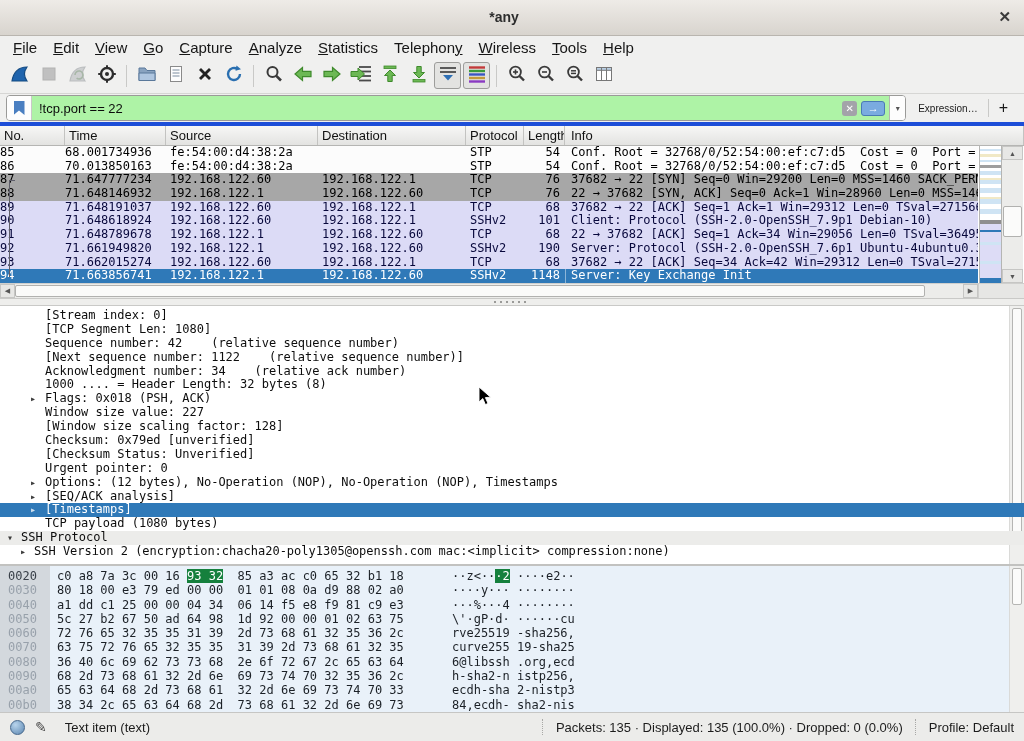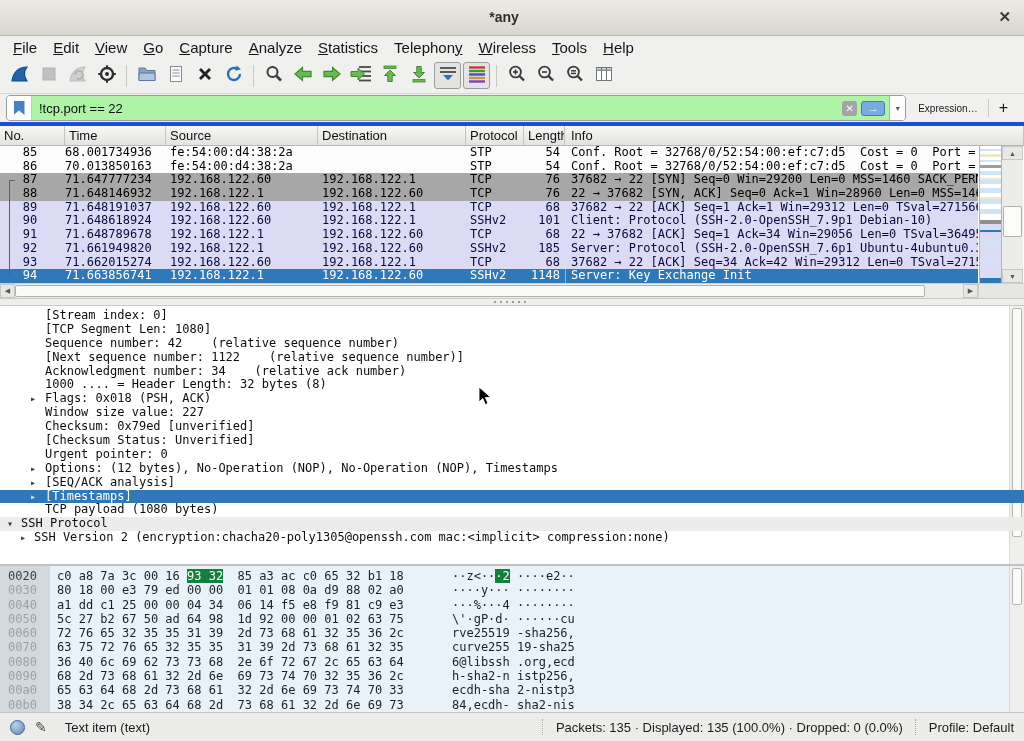--- a/index.html
+++ b/index.html
@@ -35,21 +35,21 @@
   .plist{position:relative;height:172px;background:#fff;}
   .phead{height:20px;display:flex;background:linear-gradient(#f7f7f6,#e3e3e1);border-bottom:1px solid #b5b5b3;font-size:13px;color:#111;box-sizing:border-box;}
   .ch{border-right:1px solid #c3c3c1;display:flex;align-items:center;overflow:hidden;white-space:nowrap;padding-left:4px;box-sizing:border-box;}
   .prows{position:absolute;top:20px;left:0;right:46px;bottom:15px;overflow:hidden;font-family:"DejaVu Sans Mono","Liberation Mono",monospace;font-size:12px;}
   .prow{height:13.7px;display:flex;white-space:pre;color:#000;}
   .prow.plain{background:#fcfcfc;}
   .prow.gray{background:#a7a7a7;}
   .prow.tcp{background:#dcdbf6;color:#08083c;}
   .prow.selected{background:#2f79b8;color:#fff;}
   .cell{overflow:hidden;box-sizing:border-box;line-height:13.7px;}
-  .c0{width:65px;text-align:center;padding-right:5px;}
+  .c0{width:65px;text-align:left;padding-right:5px;}
   .c1{width:101px;}
   .c2{width:152px;padding-left:4px;}
   .c3{width:148px;padding-left:4px;}
   .c4{width:58px;padding-left:4px;}
   .c5{width:41px;text-align:right;padding-right:5px;}
   .c6{flex:1;padding-left:6px;}
   .prow.selected .c6{box-shadow:inset 1px 0 rgba(255,255,255,.45);}
   .relline{position:absolute;left:9px;top:34px;width:5px;height:96px;border-left:1px solid #5e5e6a;border-top:1px solid #5e5e6a;pointer-events:none;}
   .pl-right{position:absolute;top:20px;right:1px;width:44px;bottom:15px;display:flex;}
   .minimap{width:23px;height:100%;border-left:1px solid #b5b5b3;border-right:1px solid #b5b5b3;box-sizing:border-box;background:linear-gradient(180deg,
@@ -316,21 +316,21 @@
       </div>
     <div class="prows">
       <div class="relline"></div>
     <div class="prow plain"><span class="cell c0">85</span><span class="cell c1">68.001734936</span><span class="cell c2">fe:54:00:d4:38:2a</span><span class="cell c3"></span><span class="cell c4">STP</span><span class="cell c5">54</span><span class="cell c6">Conf. Root = 32768/0/52:54:00:ef:c7:d5  Cost = 0  Port =</span></div>
         <div class="prow plain"><span class="cell c0">86</span><span class="cell c1">70.013850163</span><span class="cell c2">fe:54:00:d4:38:2a</span><span class="cell c3"></span><span class="cell c4">STP</span><span class="cell c5">54</span><span class="cell c6">Conf. Root = 32768/0/52:54:00:ef:c7:d5  Cost = 0  Port =</span></div>
         <div class="prow gray"><span class="cell c0">87</span><span class="cell c1">71.647777234</span><span class="cell c2">192.168.122.60</span><span class="cell c3">192.168.122.1</span><span class="cell c4">TCP</span><span class="cell c5">76</span><span class="cell c6">37682 → 22 [SYN] Seq=0 Win=29200 Len=0 MSS=1460 SACK_PERM</span></div>
         <div class="prow gray"><span class="cell c0">88</span><span class="cell c1">71.648146932</span><span class="cell c2">192.168.122.1</span><span class="cell c3">192.168.122.60</span><span class="cell c4">TCP</span><span class="cell c5">76</span><span class="cell c6">22 → 37682 [SYN, ACK] Seq=0 Ack=1 Win=28960 Len=0 MSS=1460</span></div>
         <div class="prow tcp"><span class="cell c0">89</span><span class="cell c1">71.648191037</span><span class="cell c2">192.168.122.60</span><span class="cell c3">192.168.122.1</span><span class="cell c4">TCP</span><span class="cell c5">68</span><span class="cell c6">37682 → 22 [ACK] Seq=1 Ack=1 Win=29312 Len=0 TSval=271566</span></div>
         <div class="prow tcp"><span class="cell c0">90</span><span class="cell c1">71.648618924</span><span class="cell c2">192.168.122.60</span><span class="cell c3">192.168.122.1</span><span class="cell c4">SSHv2</span><span class="cell c5">101</span><span class="cell c6">Client: Protocol (SSH-2.0-OpenSSH_7.9p1 Debian-10)</span></div>
         <div class="prow tcp"><span class="cell c0">91</span><span class="cell c1">71.648789678</span><span class="cell c2">192.168.122.1</span><span class="cell c3">192.168.122.60</span><span class="cell c4">TCP</span><span class="cell c5">68</span><span class="cell c6">22 → 37682 [ACK] Seq=1 Ack=34 Win=29056 Len=0 TSval=36495</span></div>
-        <div class="prow tcp"><span class="cell c0">92</span><span class="cell c1">71.661949820</span><span class="cell c2">192.168.122.1</span><span class="cell c3">192.168.122.60</span><span class="cell c4">SSHv2</span><span class="cell c5">185</span><span class="cell c6">Server: Protocol (SSH-2.0-OpenSSH_7.6p1 Ubuntu-4ubuntu0.3</span></div>
+        <div class="prow tcp"><span class="cell c0">92</span><span class="cell c1">71.661949820</span><span class="cell c2">192.168.122.1</span><span class="cell c3">192.168.122.60</span><span class="cell c4">SSHv2</span><span class="cell c5">190</span><span class="cell c6">Server: Protocol (SSH-2.0-OpenSSH_7.6p1 Ubuntu-4ubuntu0.3</span></div>
         <div class="prow tcp"><span class="cell c0">93</span><span class="cell c1">71.662015274</span><span class="cell c2">192.168.122.60</span><span class="cell c3">192.168.122.1</span><span class="cell c4">TCP</span><span class="cell c5">68</span><span class="cell c6">37682 → 22 [ACK] Seq=34 Ack=42 Win=29312 Len=0 TSval=2715</span></div>
         <div class="prow selected"><span class="cell c0">94</span><span class="cell c1">71.663856741</span><span class="cell c2">192.168.122.1</span><span class="cell c3">192.168.122.60</span><span class="cell c4">SSHv2</span><span class="cell c5">1148</span><span class="cell c6">Server: Key Exchange Init</span></div>
       </div>
     <div class="pl-right">
       <div class="minimap"></div>
       <div class="vsb">
         <div class="sbtn">▲</div>
         <div class="vtrack">
           <div class="vthumb"></div>
         </div>
@@ -356,20 +356,21 @@
       <div class="sidethumb" style="top:2px;height:88%;"></div>
     </div>
   <div class="dline ind2"><span class="dtext">[Stream index: 0]</span></div>
       <div class="dline ind2"><span class="dtext">[TCP Segment Len: 1080]</span></div>
       <div class="dline ind2"><span class="dtext">Sequence number: 42    (relative sequence number)</span></div>
       <div class="dline ind2"><span class="dtext">[Next sequence number: 1122    (relative sequence number)]</span></div>
       <div class="dline ind2"><span class="dtext">Acknowledgment number: 34    (relative ack number)</span></div>
       <div class="dline ind2"><span class="dtext">1000 .... = Header Length: 32 bytes (8)</span></div>
       <div class="dline ind2"><span class="exp">▸</span><span class="dtext">Flags: 0x018 (PSH, ACK)</span></div>
       <div class="dline ind2"><span class="dtext">Window size value: 227</span></div>
+      <div class="dline ind2"><span class="dtext">[Window size scaling factor: 128]</span></div>
       <div class="dline ind2"><span class="dtext">Checksum: 0x79ed [unverified]</span></div>
       <div class="dline ind2"><span class="dtext">[Checksum Status: Unverified]</span></div>
       <div class="dline ind2"><span class="dtext">Urgent pointer: 0</span></div>
       <div class="dline ind2"><span class="exp">▸</span><span class="dtext">Options: (12 bytes), No-Operation (NOP), No-Operation (NOP), Timestamps</span></div>
       <div class="dline ind2"><span class="exp">▸</span><span class="dtext">[SEQ/ACK analysis]</span></div>
       <div class="dline ind2 sel"><span class="exp">▸</span><span class="dtext">[Timestamps]</span></div>
       <div class="dline ind2"><span class="dtext">TCP payload (1080 bytes)</span></div>
       <div class="dline ind0 shade"><span class="exp">▾</span><span class="dtext">SSH Protocol</span></div>
       <div class="dline ind1"><span class="exp">▸</span><span class="dtext">SSH Version 2 (encryption:chacha20-poly1305@openssh.com mac:&lt;implicit&gt; compression:none)</span></div>
     </div>

